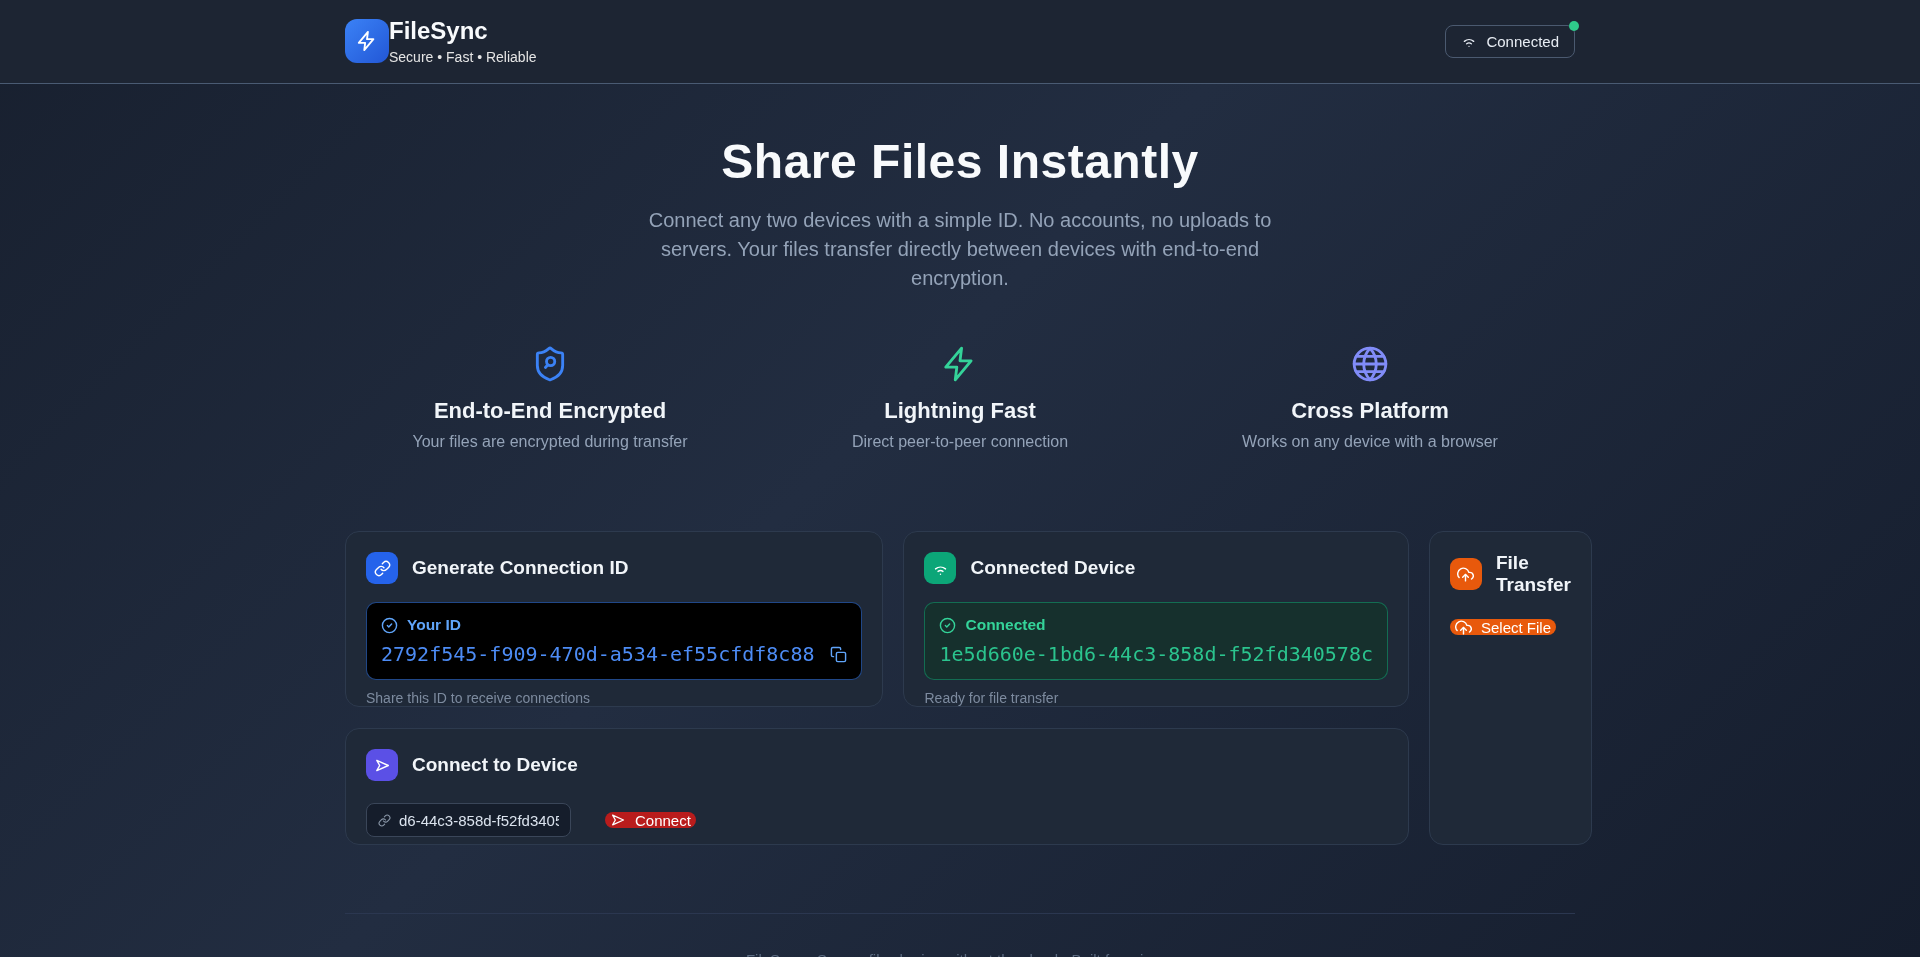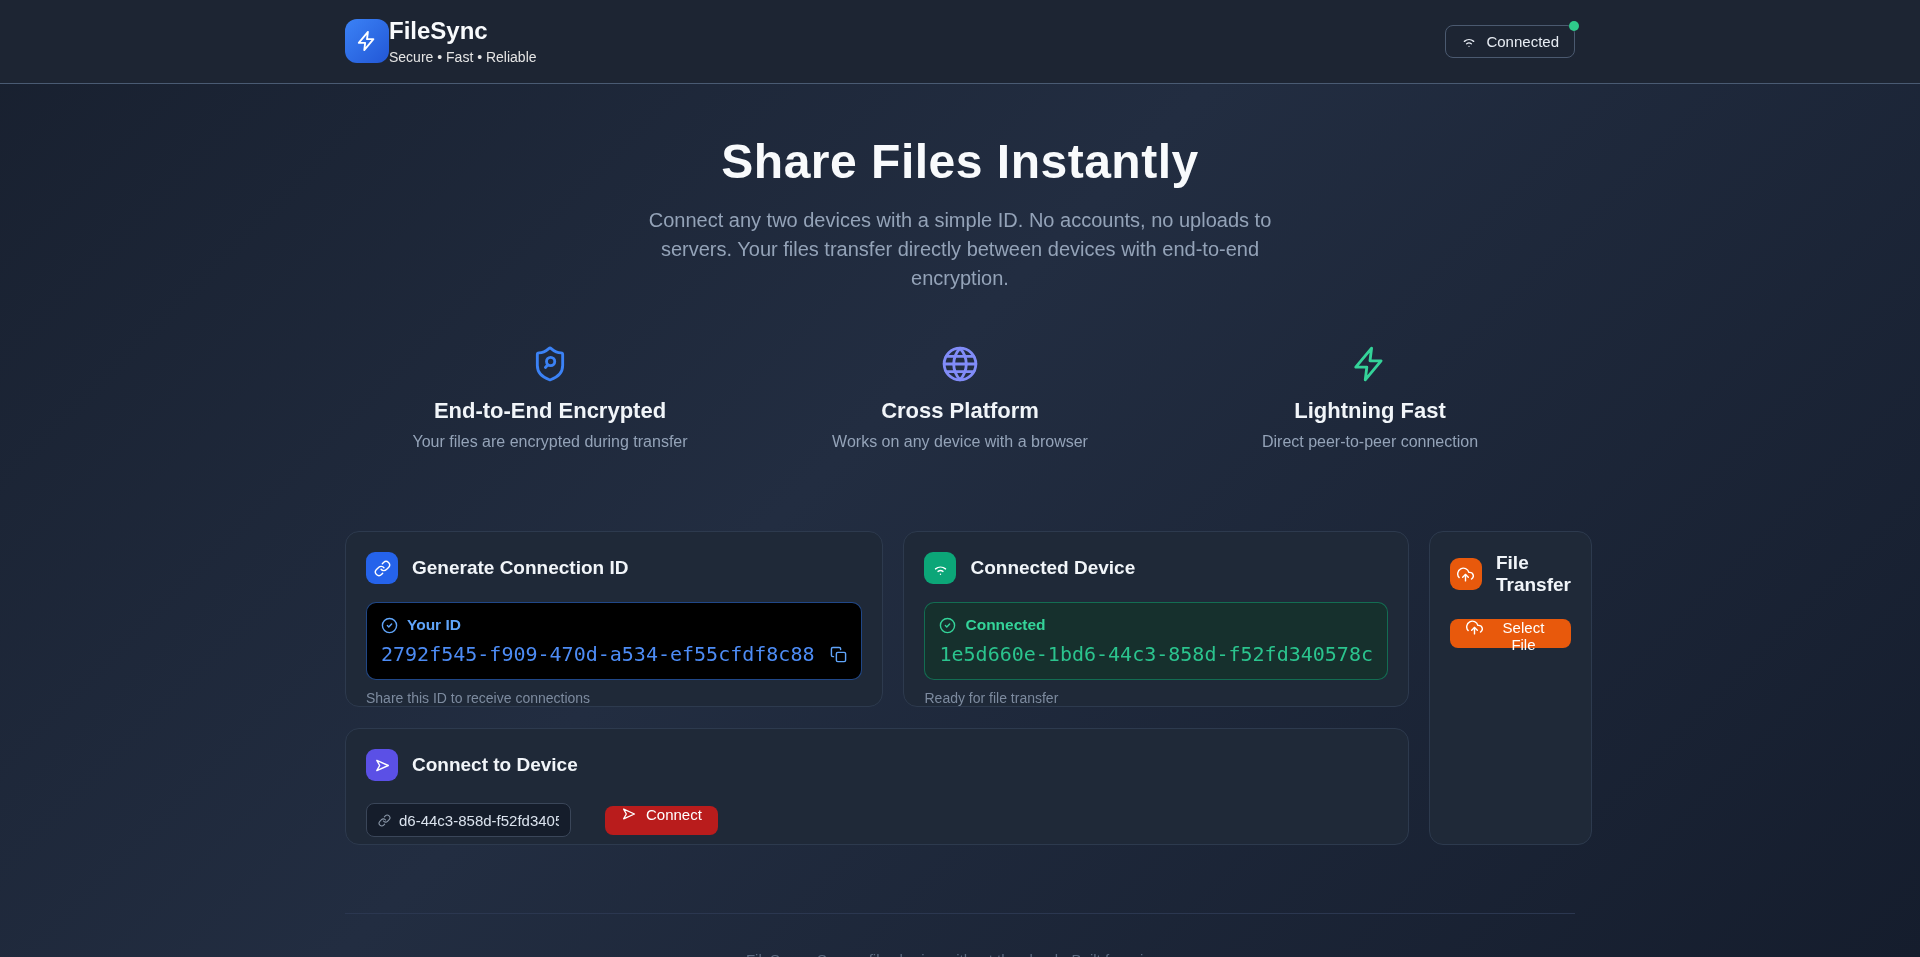--- a/index.html
+++ b/index.html
@@ -84,22 +84,22 @@
   .panel-id {
     margin-top:8px; font-family:"DejaVu Sans Mono",monospace; font-size:20px;
     display:flex; align-items:center; gap:16px; white-space:nowrap;
   }
   .panel-blue  .panel-id { color:#4d8cf5; }
   .panel-green .panel-id { color:#2bc48e; }
   .copy-btn { background:none; border:none; color:#60a5fa; cursor:pointer; display:flex; padding:0; }
   .hint { margin-top:10px; font-size:14px; color:#7d8b9f; }
 
   .btn {
-    display:inline-flex; align-items:flex-start; gap:9px; height:29px;
-    padding:0 16px; border:none; border-radius:8px; font-size:15px;
+    display:inline-flex; align-items:flex-start; gap:9px; height:16px;
+    padding:0 5px; border:none; border-radius:8px; font-size:15px;
     font-weight:500; color:#fff; cursor:pointer;
     font-family:"Liberation Sans","DejaVu Sans",sans-serif;
   }
   .btn-orange { background:#e8590c; margin-top:23px; }
   .btn-indigo { background:#b91c1c; }
 
   .connect-row { display:flex; align-items:center; margin-top:22px; }
   .id-input-wrap {
     display:flex; align-items:center; gap:8px; width:205px; height:34px;
     background:#151d2b; border:1px solid #3a4659; border-radius:8px;
@@ -157,42 +157,42 @@
     <div class="feature">
       <div class="feature-icon ic-blue">
         <svg width="38" height="38" viewBox="0 0 24 24" fill="none" stroke="currentColor" stroke-width="1.8" stroke-linecap="round" stroke-linejoin="round">
             <path d="M20 13c0 5-3.5 7.5-7.66 8.95a1 1 0 0 1-.67-.01C7.5 20.5 4 18 4 13V6a1 1 0 0 1 1-1c2 0 4.5-1.2 6.24-2.72a1.17 1.17 0 0 1 1.52 0C14.51 3.81 17 5 19 5a1 1 0 0 1 1 1z"></path>
             <circle cx="12.4" cy="10.4" r="2.6"></circle>
             <path d="m10.5 12.6-1.4 1.6"></path>
           </svg>
       </div>
       <div class="feature-title">End-to-End Encrypted</div>
       <div class="feature-desc">Your files are encrypted during transfer</div>
+    </div>
+    <div class="feature">
+      <div class="feature-icon ic-green">
+        <svg width="38" height="38" viewBox="0 0 24 24" fill="none" stroke="currentColor" stroke-width="1.8" stroke-linecap="round" stroke-linejoin="round">
+            <path d="M13 2 3 14h7l-1 8 10-12h-7l1-8z"></path>
+          </svg>
+      </div>
+      <div class="feature-title">Lightning Fast</div>
+      <div class="feature-desc">Direct peer-to-peer connection</div>
     </div>
     <div class="feature">
       <div class="feature-icon ic-indigo">
         <svg width="38" height="38" viewBox="0 0 24 24" fill="none" stroke="currentColor" stroke-width="1.8" stroke-linecap="round" stroke-linejoin="round">
             <circle cx="12" cy="12" r="10"></circle>
             <path d="M2 12h20"></path>
             <path d="M3.3 7.2h17.4"></path>
             <path d="M3.3 16.8h17.4"></path>
             <path d="M12 2a15.3 15.3 0 0 1 4 10 15.3 15.3 0 0 1-4 10 15.3 15.3 0 0 1-4-10 15.3 15.3 0 0 1 4-10z"></path>
           </svg>
       </div>
       <div class="feature-title">Cross Platform</div>
       <div class="feature-desc">Works on any device with a browser</div>
-    </div>
-    <div class="feature">
-      <div class="feature-icon ic-green">
-        <svg width="38" height="38" viewBox="0 0 24 24" fill="none" stroke="currentColor" stroke-width="1.8" stroke-linecap="round" stroke-linejoin="round">
-            <path d="M13 2 3 14h7l-1 8 10-12h-7l1-8z"></path>
-          </svg>
-      </div>
-      <div class="feature-title">Lightning Fast</div>
-      <div class="feature-desc">Direct peer-to-peer connection</div>
     </div>
   </section>
 
   <section class="cards">
 
     <div class="card">
       <div class="card-head">
         <div class="tile tile-blue">
           <svg width="17" height="17" viewBox="0 0 24 24" fill="none" stroke="currentColor" stroke-width="2" stroke-linecap="round" stroke-linejoin="round">
               <path d="M10 13a5 5 0 0 0 7.54.54l3-3a5 5 0 0 0-7.07-7.07l-1.72 1.71"></path>

